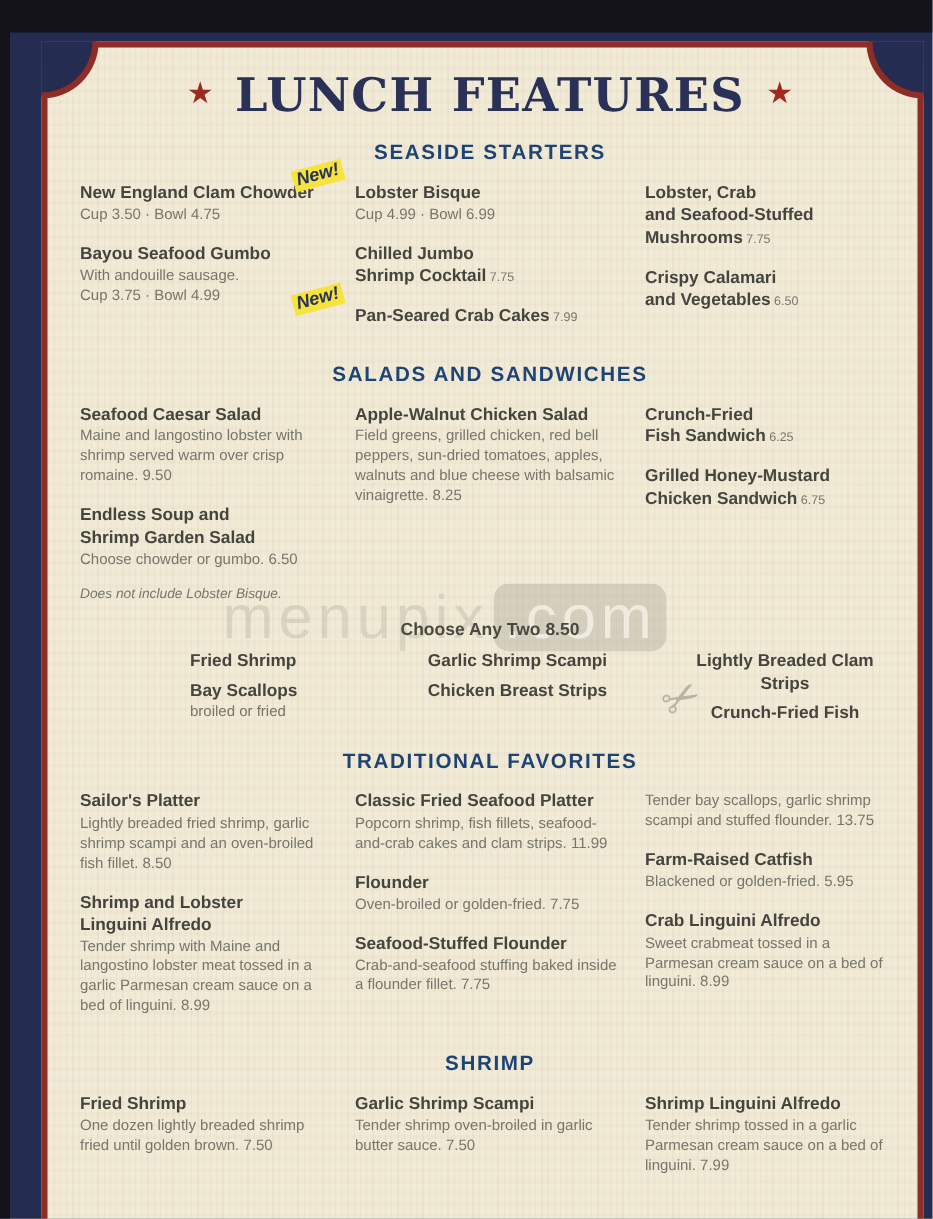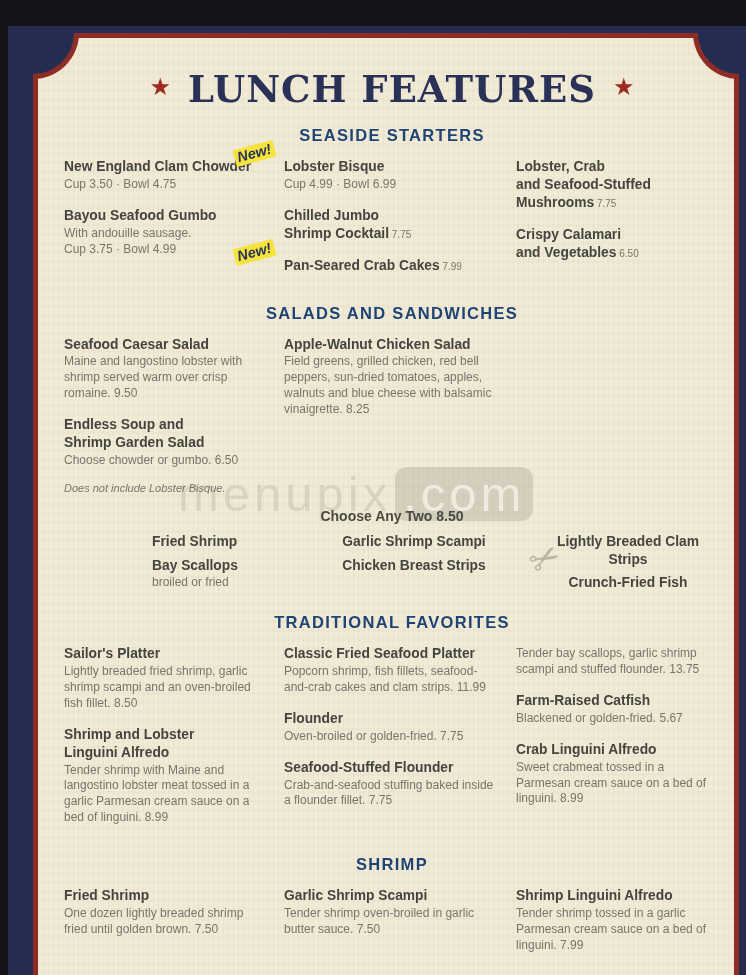--- a/index.html
+++ b/index.html
@@ -18,21 +18,21 @@
       repeating-linear-gradient(90deg, rgba(120,110,80,0.05) 0 1px, rgba(0,0,0,0) 1px 5px),
       repeating-linear-gradient(0deg, rgba(180,165,120,0.05) 0 3px, rgba(0,0,0,0) 3px 9px);
     border:5px solid #8e2d26;
   }
   .notch{position:absolute;width:46px;height:46px;background:#252c52;box-sizing:border-box;z-index:4;}
   .notch-tl{top:-5px;left:-5px;border-bottom-right-radius:100%;border-right:5px solid #8e2d26;border-bottom:5px solid #8e2d26;}
   .notch-tr{top:-5px;right:-5px;border-bottom-left-radius:100%;border-left:5px solid #8e2d26;border-bottom:5px solid #8e2d26;}
 
   .content{position:relative;z-index:2;padding:12px 14px 0 26px;}
 
-  .title-row{text-align:center;margin:17px 0 0 0;white-space:nowrap;}
+  .title-row{text-align:center;margin:4px 0 0 0;white-space:nowrap;}
   .menu-title{
     font-family:"DejaVu Serif",serif;font-weight:bold;font-size:37px;
     color:#2a3157;letter-spacing:1px;
   }
   .star{color:#9e2b1f;font-size:24px;vertical-align:7px;margin:0 17px;}
 
   .sec-head{
     text-align:center;color:#1d4475;font-weight:bold;
     font-size:16.5px;letter-spacing:1.3px;margin:15px 0 13px 0;
   }
@@ -150,20 +150,30 @@
               <div class="item-desc">Choose chowder or gumbo. 6.50</div>
               <div class="item-note">Does not include Lobster Bisque.</div>
             </div>
           </div>
           <div class="col">
             <div class="item">
               <div class="item-name">Apple-Walnut Chicken Salad</div>
               <div class="item-desc">Field greens, grilled chicken, red bell peppers, sun-dried tomatoes, apples, walnuts and blue cheese with balsamic vinaigrette. 8.25</div>
             </div>
           </div>
+          <div class="col">
+            <div class="item">
+              <div class="item-name">Crunch-Fried
+Fish Sandwich<span class="price"> 6.25</span></div>
+            </div>
+            <div class="item">
+              <div class="item-name">Grilled Honey-Mustard
+Chicken Sandwich<span class="price"> 6.75</span></div>
+            </div>
+          </div>
         </div>
     </section>
 
     <section class="combo">
       <div class="combo-sub">Choose Any Two 8.50</div>
       <div class="cols">
           <div class="col">
             <div class="item">
               <div class="item-name">Fried Shrimp</div>
             </div>
@@ -218,21 +228,21 @@
               <div class="item-name">Seafood-Stuffed Flounder</div>
               <div class="item-desc">Crab-and-seafood stuffing baked inside a flounder fillet. 7.75</div>
             </div>
           </div>
           <div class="col">
             <div class="item">
               <div class="item-desc">Tender bay scallops, garlic shrimp scampi and stuffed flounder. 13.75</div>
             </div>
             <div class="item">
               <div class="item-name">Farm-Raised Catfish</div>
-              <div class="item-desc">Blackened or golden-fried. 5.67</div>
+              <div class="item-desc">Blackened or golden-fried. 5.95</div>
             </div>
             <div class="item">
               <div class="item-name">Crab Linguini Alfredo</div>
               <div class="item-desc">Sweet crabmeat tossed in a Parmesan cream sauce on a bed of linguini. 8.99</div>
             </div>
           </div>
         </div>
     </section>
 
     <section>

